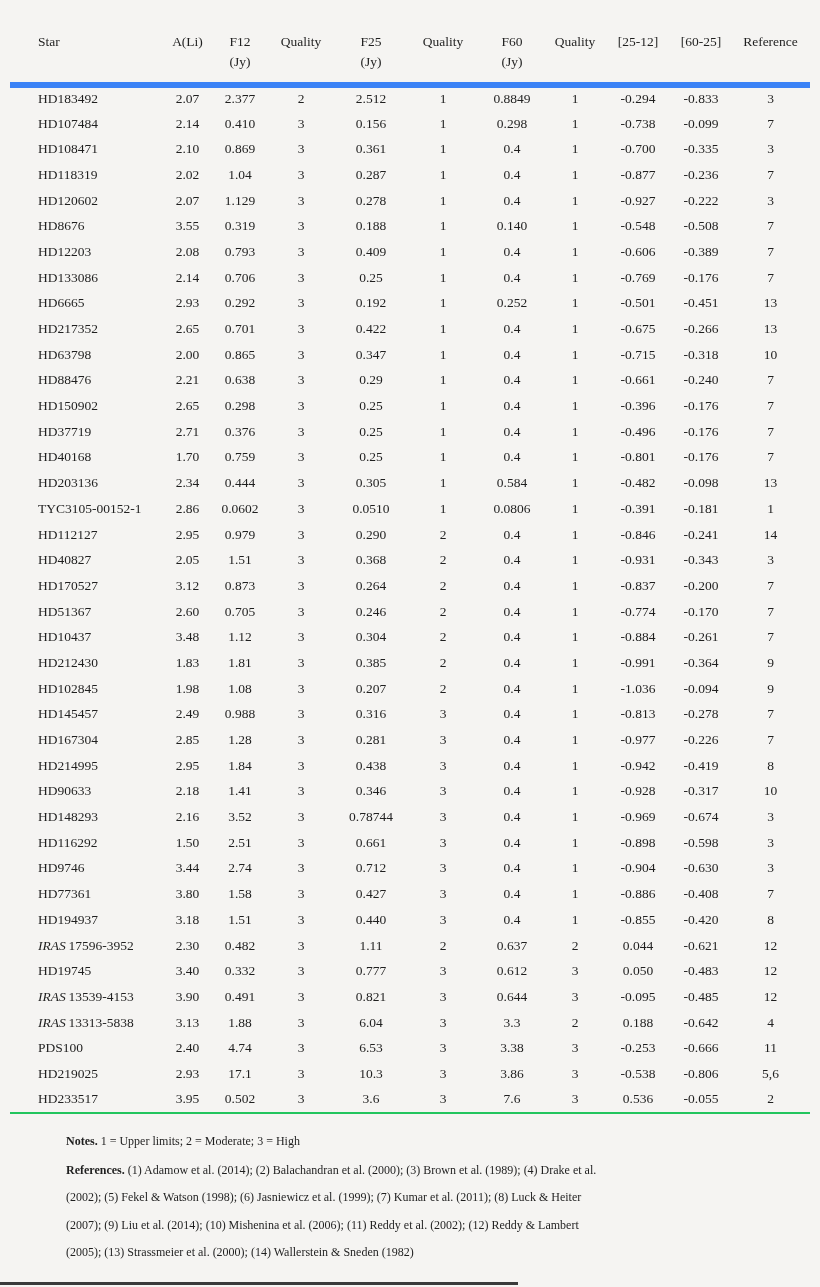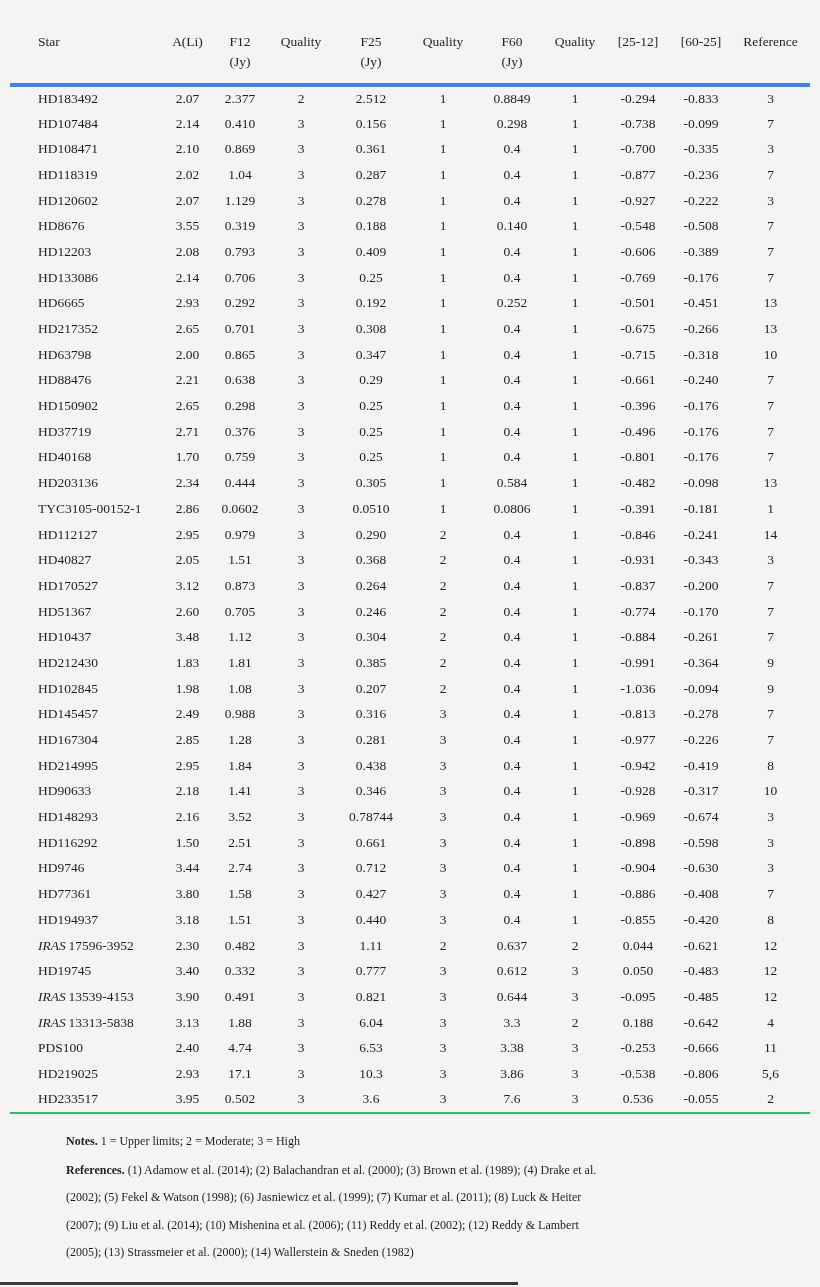--- a/index.html
+++ b/index.html
@@ -17,21 +17,21 @@
   th, td {
     font-weight: normal;
     font-size: 13.5px;
     padding: 0;
     text-align: center;
     white-space: nowrap;
     overflow: visible;
   }
   thead tr.h-main th { height: 52px; vertical-align: bottom; padding-bottom: 2px; }
   thead tr.h-sub th { height: 33px; vertical-align: top; padding-top: 2px;
-                      border-bottom: 4px solid #3b82f6; }
+                      border-bottom: 6px solid #3b82f6; }
   tbody td { height: 25.7px; }
   tbody tr:last-child td { border-bottom: 2px solid #22c55e; }
   .c-star { text-align: left; padding-left: 28px; }
   .c-ref  { text-align: center; padding-right: 2px; }
   tbody td i, thead th i { font-style: italic; }
   .notes-block { position: absolute; top: 1128px; left: 20px; width: 784px;
                  font-size: 12px; line-height: 27.5px; margin-left: 46px; }
   .notes-line { margin: 0 0 1px 0; }
   .bold-label { font-weight: bold; }
   .ref-line { margin: 0; }
@@ -200,21 +200,21 @@
           <td>1</td>
           <td>-0.501</td>
           <td>-0.451</td>
           <td class="c-ref">13</td>
         </tr>
         <tr>
           <td class="c-star">HD217352</td>
           <td>2.65</td>
           <td>0.701</td>
           <td>3</td>
-          <td>0.308</td>
+          <td>0.422</td>
           <td>1</td>
           <td>0.4</td>
           <td>1</td>
           <td>-0.675</td>
           <td>-0.266</td>
           <td class="c-ref">13</td>
         </tr>
         <tr>
           <td class="c-star">HD63798</td>
           <td>2.00</td>

